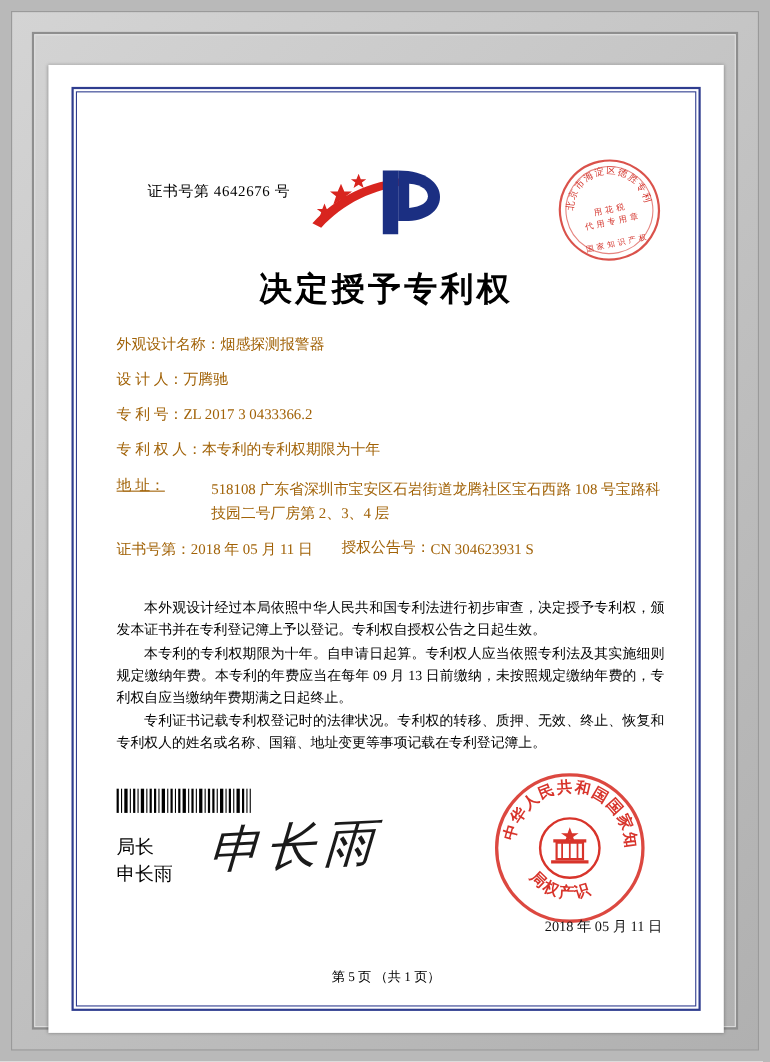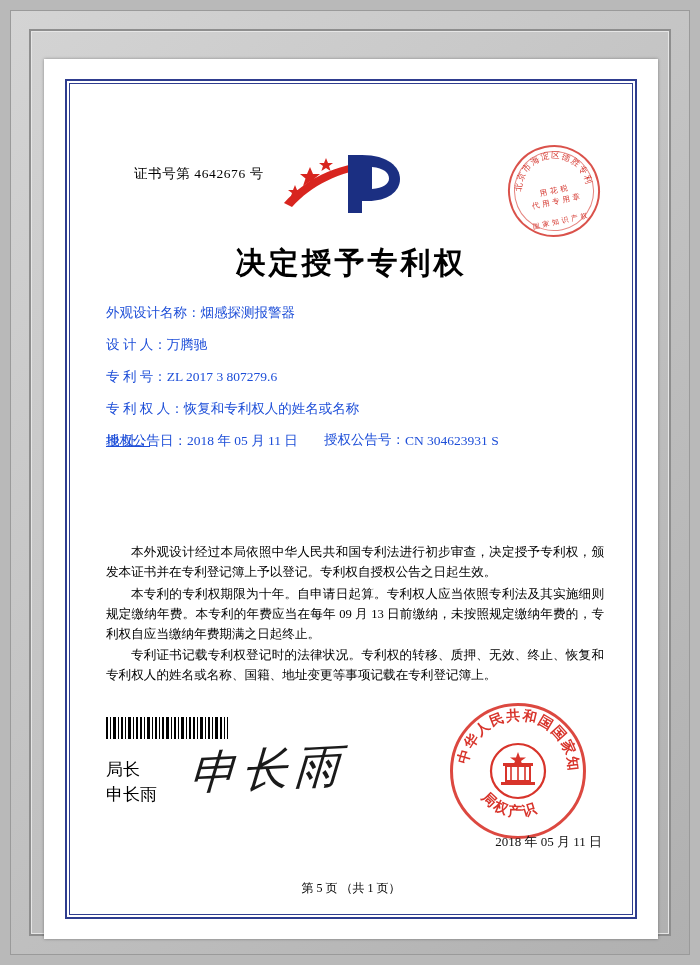--- a/index.html
+++ b/index.html
@@ -160,21 +160,21 @@
     font-family: "Liberation Serif", "DejaVu Serif", serif;
   }
 
   
   .fields {
     position: absolute;
     left: 22px;
     right: 10px;
     top: 203px;
     font-size: 13.5px;
-    color: #1d4ed8;
+    color: #a16207;
     line-height: 1.0;
   }
   .row {
     position: relative;
     margin-bottom: 18.5px;
     white-space: nowrap;
   }
   .row .lbl {
     display: inline-block;
     vertical-align: top;
@@ -349,32 +349,33 @@
       <div class="title">决定授予专利权</div>
 
       <div class="fields">
         <div class="row">
           <span class="lbl">外观设计名称：</span><span class="val">烟感探测报警器</span>
         </div>
         <div class="row">
           <span class="lbl">设  计  人：</span><span class="val">万腾驰</span>
         </div>
         <div class="row">
-          <span class="lbl">专  利  号：</span><span class="val">ZL 2017 3 807279.6</span>
+          <span class="lbl">专  利  号：</span><span class="val">ZL 2017 3 0433366.2</span>
         </div>
         <div class="row">
-          <span class="lbl">专 利 权 人：</span><span class="val">恢复和专利权人的姓名或名称</span>
+          <span class="lbl">专 利 权 人：</span><span class="val">本专利的专利权期限为十年</span>
         </div>
 
         <div class="addr-wrap">
           <span class="lbl">地        址：</span>
+          <span class="val">518108  广东省深圳市宝安区石岩街道龙腾社区宝石西路 108 号宝路科技园二号厂房第 2、3、4 层</span>
         </div>
 
         <div class="row two-col">
-          <span class="lbl">授权公告日：</span><span class="val">2018 年 05 月 11 日</span><span class="lbl seg2">授权公告号：</span><span class="val">CN 304623931 S</span>
+          <span class="lbl">证书号第：</span><span class="val">2018 年 05 月 11 日</span><span class="lbl seg2">授权公告号：</span><span class="val">CN 304623931 S</span>
         </div>
       </div>
 
       <div class="paras">
         <p>本外观设计经过本局依照中华人民共和国专利法进行初步审查，决定授予专利权，颁发本证书并在专利登记簿上予以登记。专利权自授权公告之日起生效。</p>
         <p>本专利的专利权期限为十年。自申请日起算。专利权人应当依照专利法及其实施细则规定缴纳年费。本专利的年费应当在每年 09 月 13 日前缴纳，未按照规定缴纳年费的，专利权自应当缴纳年费期满之日起终止。</p>
         <p>专利证书记载专利权登记时的法律状况。专利权的转移、质押、无效、终止、恢复和专利权人的姓名或名称、国籍、地址变更等事项记载在专利登记簿上。</p>
       </div>
 
       <div class="barcode">

